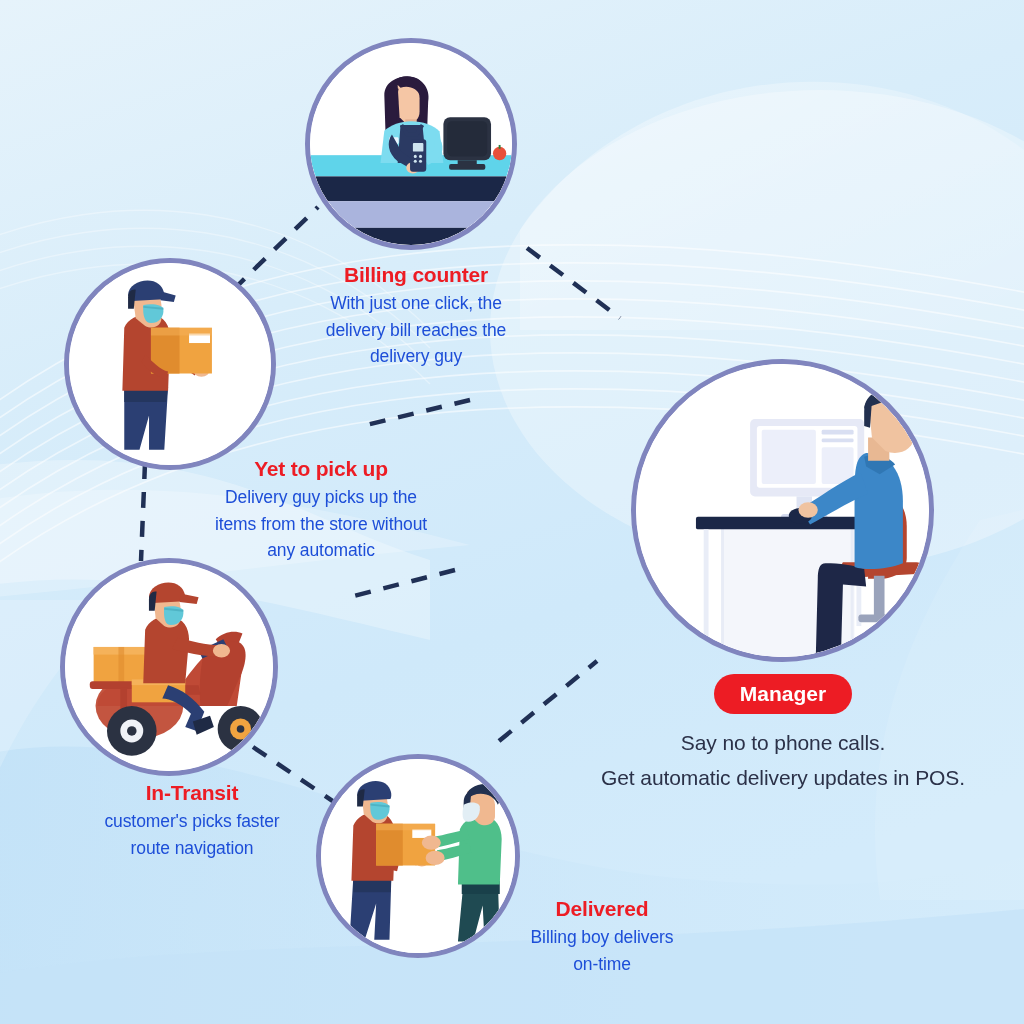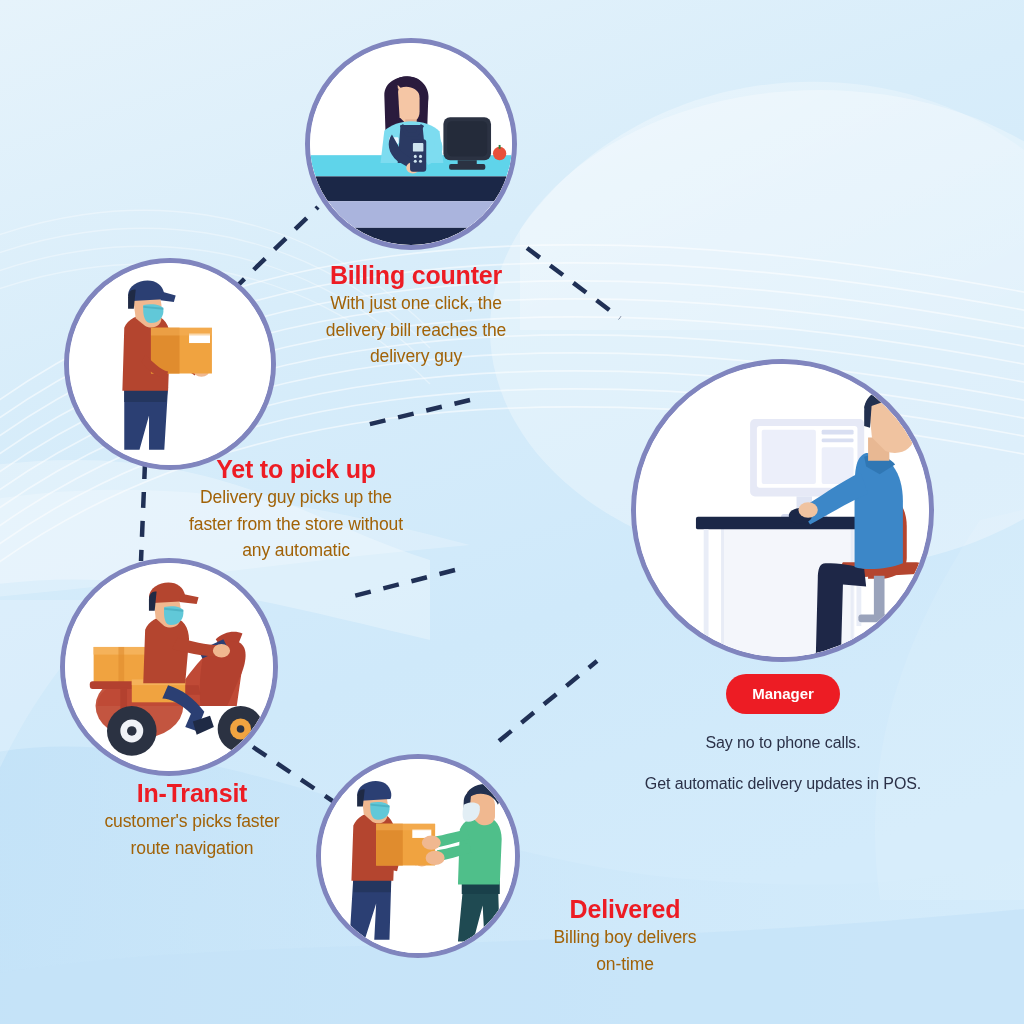--- a/index.html
+++ b/index.html
@@ -19,34 +19,34 @@
     border:5px solid #8085be;
     overflow:hidden;
     box-sizing:border-box;
   }
   .node svg{display:block;width:100%;height:100%;}
 
   
   .block{position:absolute;text-align:center;}
   .heading{
     color:#ed1c24;font-weight:bold;
-    font-size:25px;line-height:26px;margin:0 0 2px 0;
+    font-size:21px;line-height:26px;margin:0 0 2px 0;
     letter-spacing:-0.2px;
   }
   .body{
-    color:#a16207;font-size:17.5px;line-height:26.5px;margin:0;
+    color:#1d4ed8;font-size:17.5px;line-height:26.5px;margin:0;
     letter-spacing:-0.1px;
   }
   .badge{
     display:inline-block;background:#ed1c24;color:#ffffff;
-    font-weight:bold;font-size:15px;line-height:21px;
+    font-weight:bold;font-size:21px;line-height:21px;
     padding:9px 26px 10px 26px;border-radius:20px;
   }
   .mgr-body{
-    color:#2b3148;font-size:16px;line-height:30px;margin:14px 0 0 0;
+    color:#2b3148;font-size:21px;line-height:30px;margin:14px 0 0 0;
     letter-spacing:-0.1px;
   }
   .dash{position:absolute;overflow:visible;}
 </style>
 </head>
 <body>
 
 <div id="stage">
 
   <svg class="bg" viewBox="0 0 1024 1024">
@@ -225,24 +225,24 @@
         <path d="M86 68 L150 68 L150 116 L86 116 Z" fill="#f0a340"></path>
         <path d="M86 68 L116 68 L116 116 L86 116 Z" fill="#e08c2e"></path>
         <rect x="126" y="74" width="22" height="10" fill="#ffffff"></rect>
         <path d="M86 68 L150 68 L150 76 L86 76 Z" fill="#f5b25a" opacity="0.5"></path>
 
         <path d="M80 96 C88 104 96 112 104 114 L102 122 C92 120 82 112 76 104 Z" fill="#b4452f"></path>
       </g>
     </svg>
   </div>
 
-  <div class="block" style="left:141px;top:456px;width:310px;">
+  <div class="block" style="left:166px;top:456px;width:310px;">
     <p class="heading">Yet to pick up</p>
     <p class="body">Delivery guy picks up the</p>
-    <p class="body">faster from the store without</p>
+    <p class="body">items from the store without</p>
     <p class="body">any automatic</p>
   </div>
 
   <div class="node" style="left:60px;top:558px;width:218px;height:218px;">
     <svg viewBox="0 0 218 218">
       <defs>
           <clipPath id="c3">
             <circle cx="109" cy="109" r="109"></circle>
           </clipPath>
         </defs>
@@ -345,21 +345,21 @@
         <path d="M150 48 C158 44 166 46 167 50 C168 60 162 66 155 66 C148 66 148 58 150 48 Z" fill="#e2eef5"></path>
 
         <path d="M156 84 C142 88 128 92 116 94 L118 82 C130 80 144 76 154 74 Z" fill="#4fbf8a"></path>
         <path d="M158 98 C146 102 132 106 120 108 L122 96 C134 94 148 90 156 88 Z" fill="#4fbf8a"></path>
         <ellipse cx="116" cy="88" rx="10" ry="7.5" fill="#f0b890"></ellipse>
         <ellipse cx="120" cy="104" rx="10" ry="7.5" fill="#f0b890"></ellipse>
       </g>
     </svg>
   </div>
 
-  <div class="block" style="left:491px;top:896px;width:268px;">
+  <div class="block" style="left:468px;top:896px;width:268px;">
     <p class="heading">Delivered</p>
     <p class="body">Billing boy delivers</p>
     <p class="body">on-time</p>
   </div>
 
   <div class="node" style="left:631px;top:359px;width:303px;height:303px;">
     <svg viewBox="0 0 303 303">
       <defs>
           <clipPath id="c5">
             <circle cx="151.5" cy="151.5" r="151.5"></circle>
@@ -410,16 +410,16 @@
 
         <path d="M236 46 C238 26 266 18 284 30 C296 38 296 52 292 58 C286 42 266 34 248 42 Z" fill="#22304f"></path>
         <path d="M236 48 C236 40 240 36 244 38 L242 66 L236 64 Z" fill="#22304f"></path>
       </g>
     </svg>
   </div>
 
   <div class="block" style="left:566px;top:674px;width:434px;">
     <span class="badge">Manager</span>
     <p class="mgr-body">Say no to phone calls.</p>
-    <p class="mgr-body" style="margin-top:11px;">Get automatic delivery updates in POS.</p>
+    <p class="mgr-body" style="margin-top:5px;">Get automatic delivery updates in POS.</p>
   </div>
 
 </div>
 
 </body></html>

